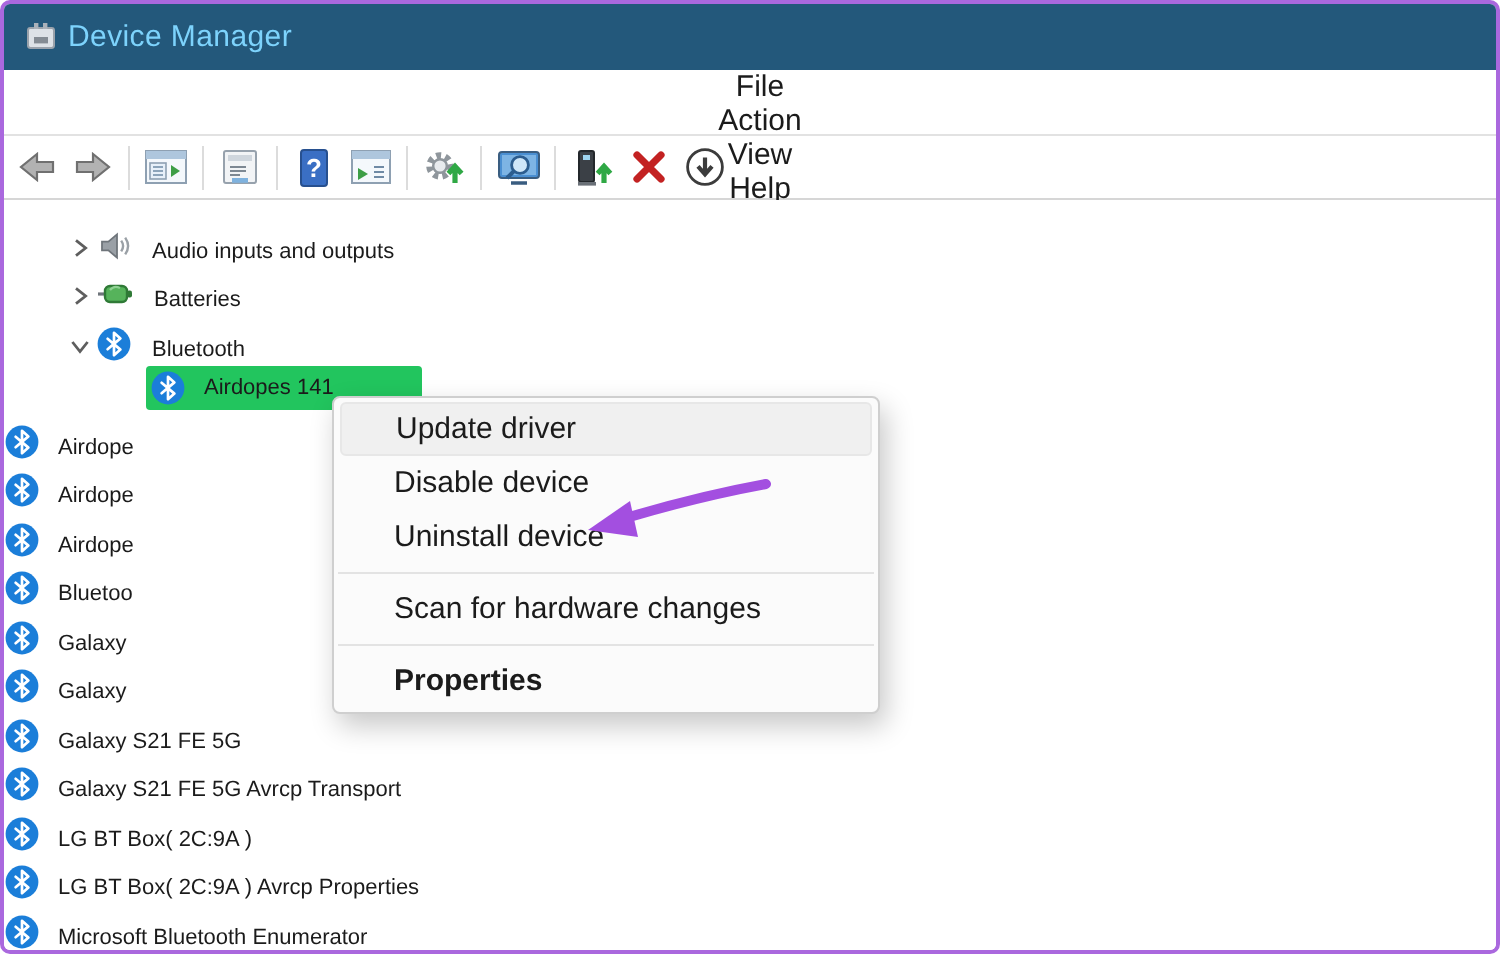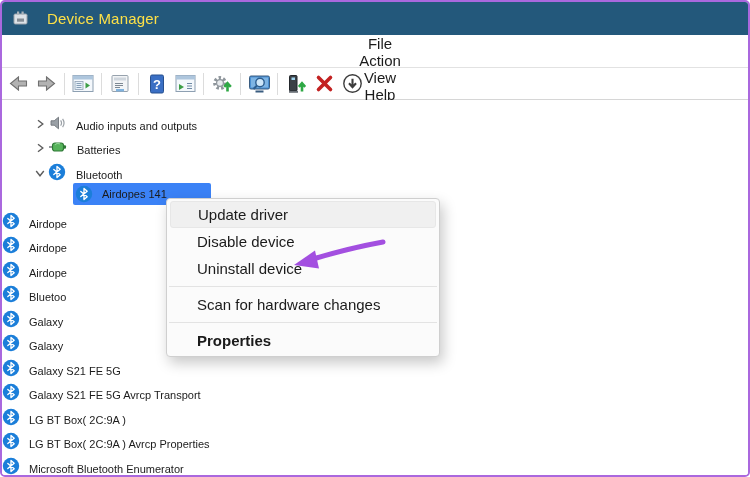--- a/index.html
+++ b/index.html
@@ -1,35 +1,35 @@
 <!DOCTYPE html>
 <html><head>
 <meta charset="utf-8">
 <style>
   html,body{margin:0;padding:0;background:#fff;}
   body{width:750px;height:477px;overflow:hidden;font-family:"Liberation Sans","DejaVu Sans",sans-serif;-webkit-font-smoothing:antialiased;}
   .frame{position:absolute;left:0;top:0;width:746px;height:473px;border:2px solid #aa68de;border-radius:5px;overflow:hidden;background:#fff;}
   
   .titlebar{height:33px;background:#23587b;display:flex;align-items:center;padding-left:10px;}
-  .titlebar .title{color:#fde047;font-size:15px;margin-left:17px;letter-spacing:.2px;}
+  .titlebar .title{color:#7dd3fc;font-size:15px;margin-left:4px;letter-spacing:.2px;}
   
   .menubar{height:32px;background:#ffffff;display:flex;align-items:center;padding-left:10px;border-bottom:1px solid #e2e2e2;flex-direction:column;}
   .menubar .mitem{font-size:15px;color:#1b1b1b;padding:0 11px;height:100%;display:flex;align-items:center;cursor:default;}
   
   .toolbar{height:31px;background:#ffffff;display:flex;align-items:center;padding-left:2px;border-bottom:1px solid #d6d6d6;}
   .tb-btn{width:26px;height:26px;display:flex;align-items:center;justify-content:center;margin:0 1px;border-radius:3px;}
   .tb-sep{width:1px;height:22px;background:#dcdcdc;margin:0 4px;}
   .ic{display:inline-flex;align-items:center;justify-content:center;line-height:0;}
   
   .tree{position:relative;background:#fff;height:375px;overflow:hidden;padding-top:7px;}
   .trow{height:24.5px;display:flex;align-items:flex-end;font-size:11px;color:#1b1b1b;white-space:nowrap;}
   .trow .chev{width:16px;height:16px;margin-left:30px;display:inline-flex;align-items:center;justify-content:center;}
   .trow.lv0 .lbl{margin-left:10px;}
   .trow.lv1 .lbl{margin-left:9px;}
-  .trow .selwrap{display:inline-flex;align-items:center;background:#3b82f6;border-radius:2px;padding:2px 44px 2px 2px;margin-left:71px;}
+  .trow .selwrap{display:inline-flex;align-items:center;background:#22c55e;border-radius:2px;padding:2px 44px 2px 2px;margin-left:71px;}
   .trow .selwrap .lbl{margin-left:9px;}
   
   .cmenu{position:absolute;left:164px;top:196px;width:274px;background:#fbfbfb;border:1px solid #cfcfcf;border-radius:4px;box-shadow:3px 6px 14px rgba(0,0,0,.22);padding:2px 0;z-index:20;box-sizing:border-box;}
   .cm-item{height:27px;display:flex;align-items:center;padding-left:27px;font-size:15px;color:#1b1b1b;margin:0 3px;border-radius:3px;}
   .cm-item.hover{background:#f0f0f0;border:1px solid #e7e7e7;height:25px;}
   .cm-item.bold{font-weight:bold;}
   .cm-sep{height:1px;background:#e3e3e3;margin:4px 2px;}
   
   .overlay{position:absolute;left:0;top:0;width:750px;height:477px;pointer-events:none;z-index:30;}
 </style>

